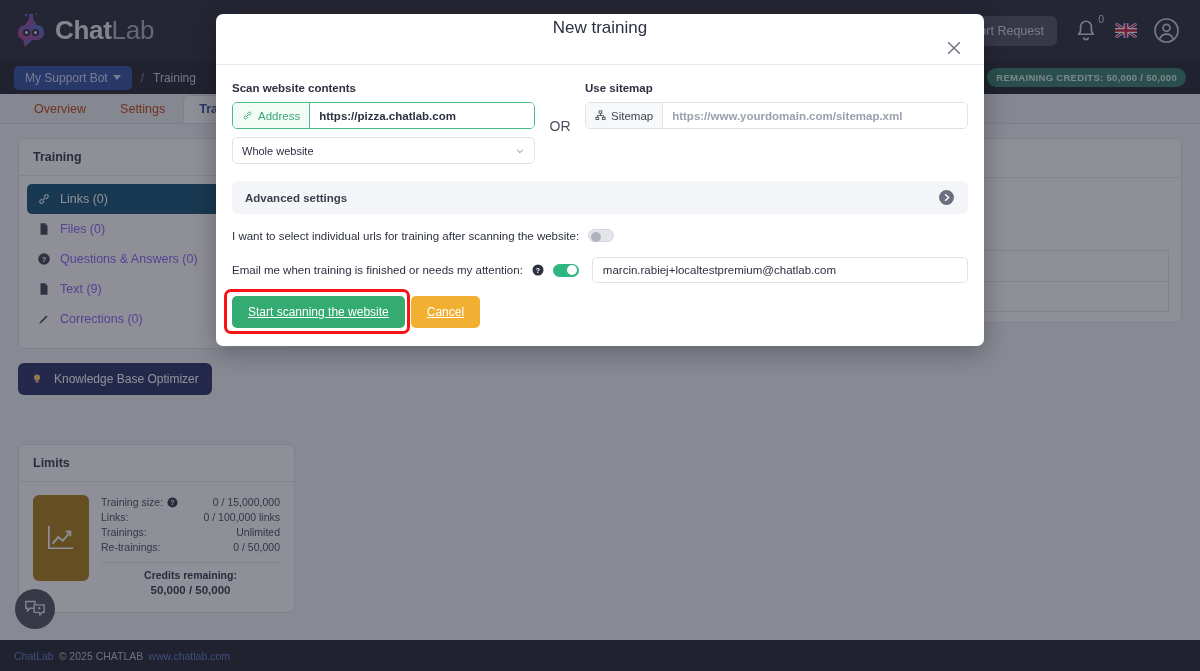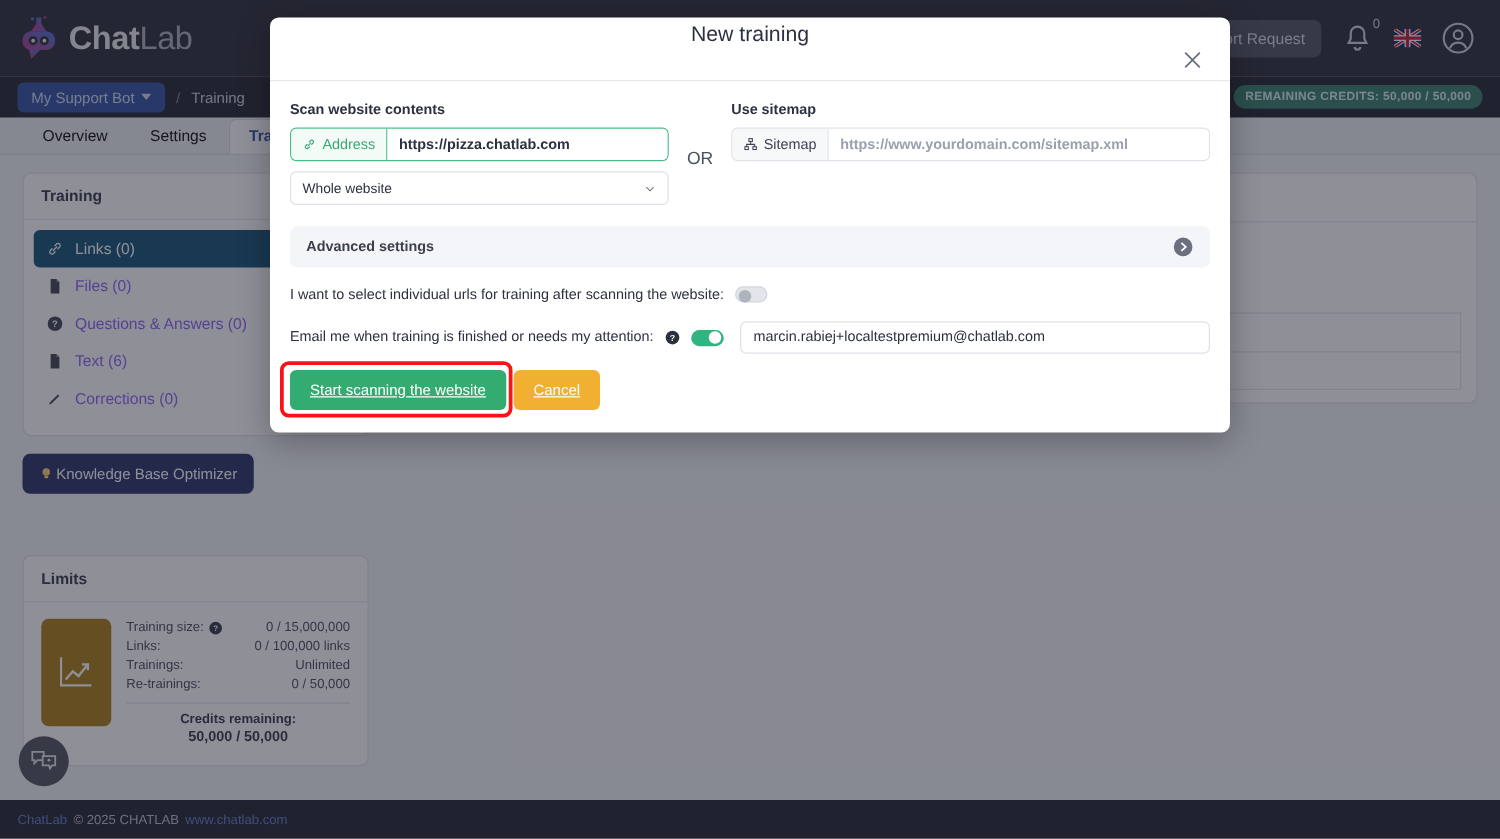--- a/index.html
+++ b/index.html
@@ -62,21 +62,21 @@
   .badge.plan { background: #3a5fb0; }
   .badge.credits { background: #2f7a63; color: #d8eee6; }
 
   
   .tabs {
     height: 30px; background: #eceef2; flex: 0 0 30px;
     display: flex; align-items: flex-end; padding-left: 18px; gap: 2px;
     border-bottom: 1px solid #dcdfe6;
   }
   .tab {
-    font-size: 12.5px; color: #000000; padding: 6px 15px 7px;
+    font-size: 12.5px; color: #c2410c; padding: 6px 15px 7px;
     border: 1px solid transparent; border-bottom: none;
     border-radius: 6px 6px 0 0;
   }
   .tab.active {
     background: #fff; color: #2b4a9e; font-weight: 700;
     border-color: #dcdfe6;
   }
 
   .content { flex: 1; display: flex; padding: 14px 18px 0; gap: 16px; min-height: 0; }
 
@@ -95,21 +95,21 @@
     display: flex; align-items: center; gap: 9px;
     font-size: 12.5px; color: #8b5cf6; padding: 8px 10px; border-radius: 5px;
   }
   .nav-item.active { background: #0c4a6e; color: #fff; align-items: flex-end; }
   .nav-ic { width: 14px; height: 14px; flex: 0 0 14px; display: block; }
 
   .kbo-btn {
     margin-top: 14px; align-self: flex-start;
     background: #232b63; color: #fff; font-size: 12px;
     border-radius: 6px; padding: 9px 13px;
-    display: flex; align-items: center; gap: 2px;
+    display: flex; align-items: center; gap: 11px;
   }
 
   .limits-card { margin-top: 49px; }
   .limits-body { padding: 13px 14px 16px; display: flex; gap: 12px; }
   .limits-thumb {
     width: 56px; height: 86px; flex: 0 0 56px; border-radius: 6px;
     background: #a9780c; display: flex; align-items: center; justify-content: center;
   }
   .limits-rows { flex: 1; }
   .lrow { display: flex; font-size: 10.5px; color: #414655; line-height: 15px; }
@@ -331,21 +331,21 @@
                 <text x="12" y="16.5" font-size="13" font-weight="700" fill="#fff" text-anchor="middle" font-family="Liberation Sans">?</text>
               </svg>
               <span>Questions &amp; Answers (0)</span>
             </div>
 
             <div class="nav-item">
               <svg class="nav-ic" viewBox="0 0 24 24">
                 <path d="M6 2h8l4 4v16H6z" fill="#3a3f4d"></path>
                   <path d="M14 2v4h4" fill="#8a8f9c"></path>
               </svg>
-              <span>Text (6)</span>
+              <span>Text (9)</span>
             </div>
 
             <div class="nav-item">
               <svg class="nav-ic" viewBox="0 0 24 24">
                 <path d="M4 20l3-1 11-11-2-2L5 17z" fill="#3a3f4d"></path>
               </svg>
               <span>Corrections (0)</span>
             </div>
 
           </div>

